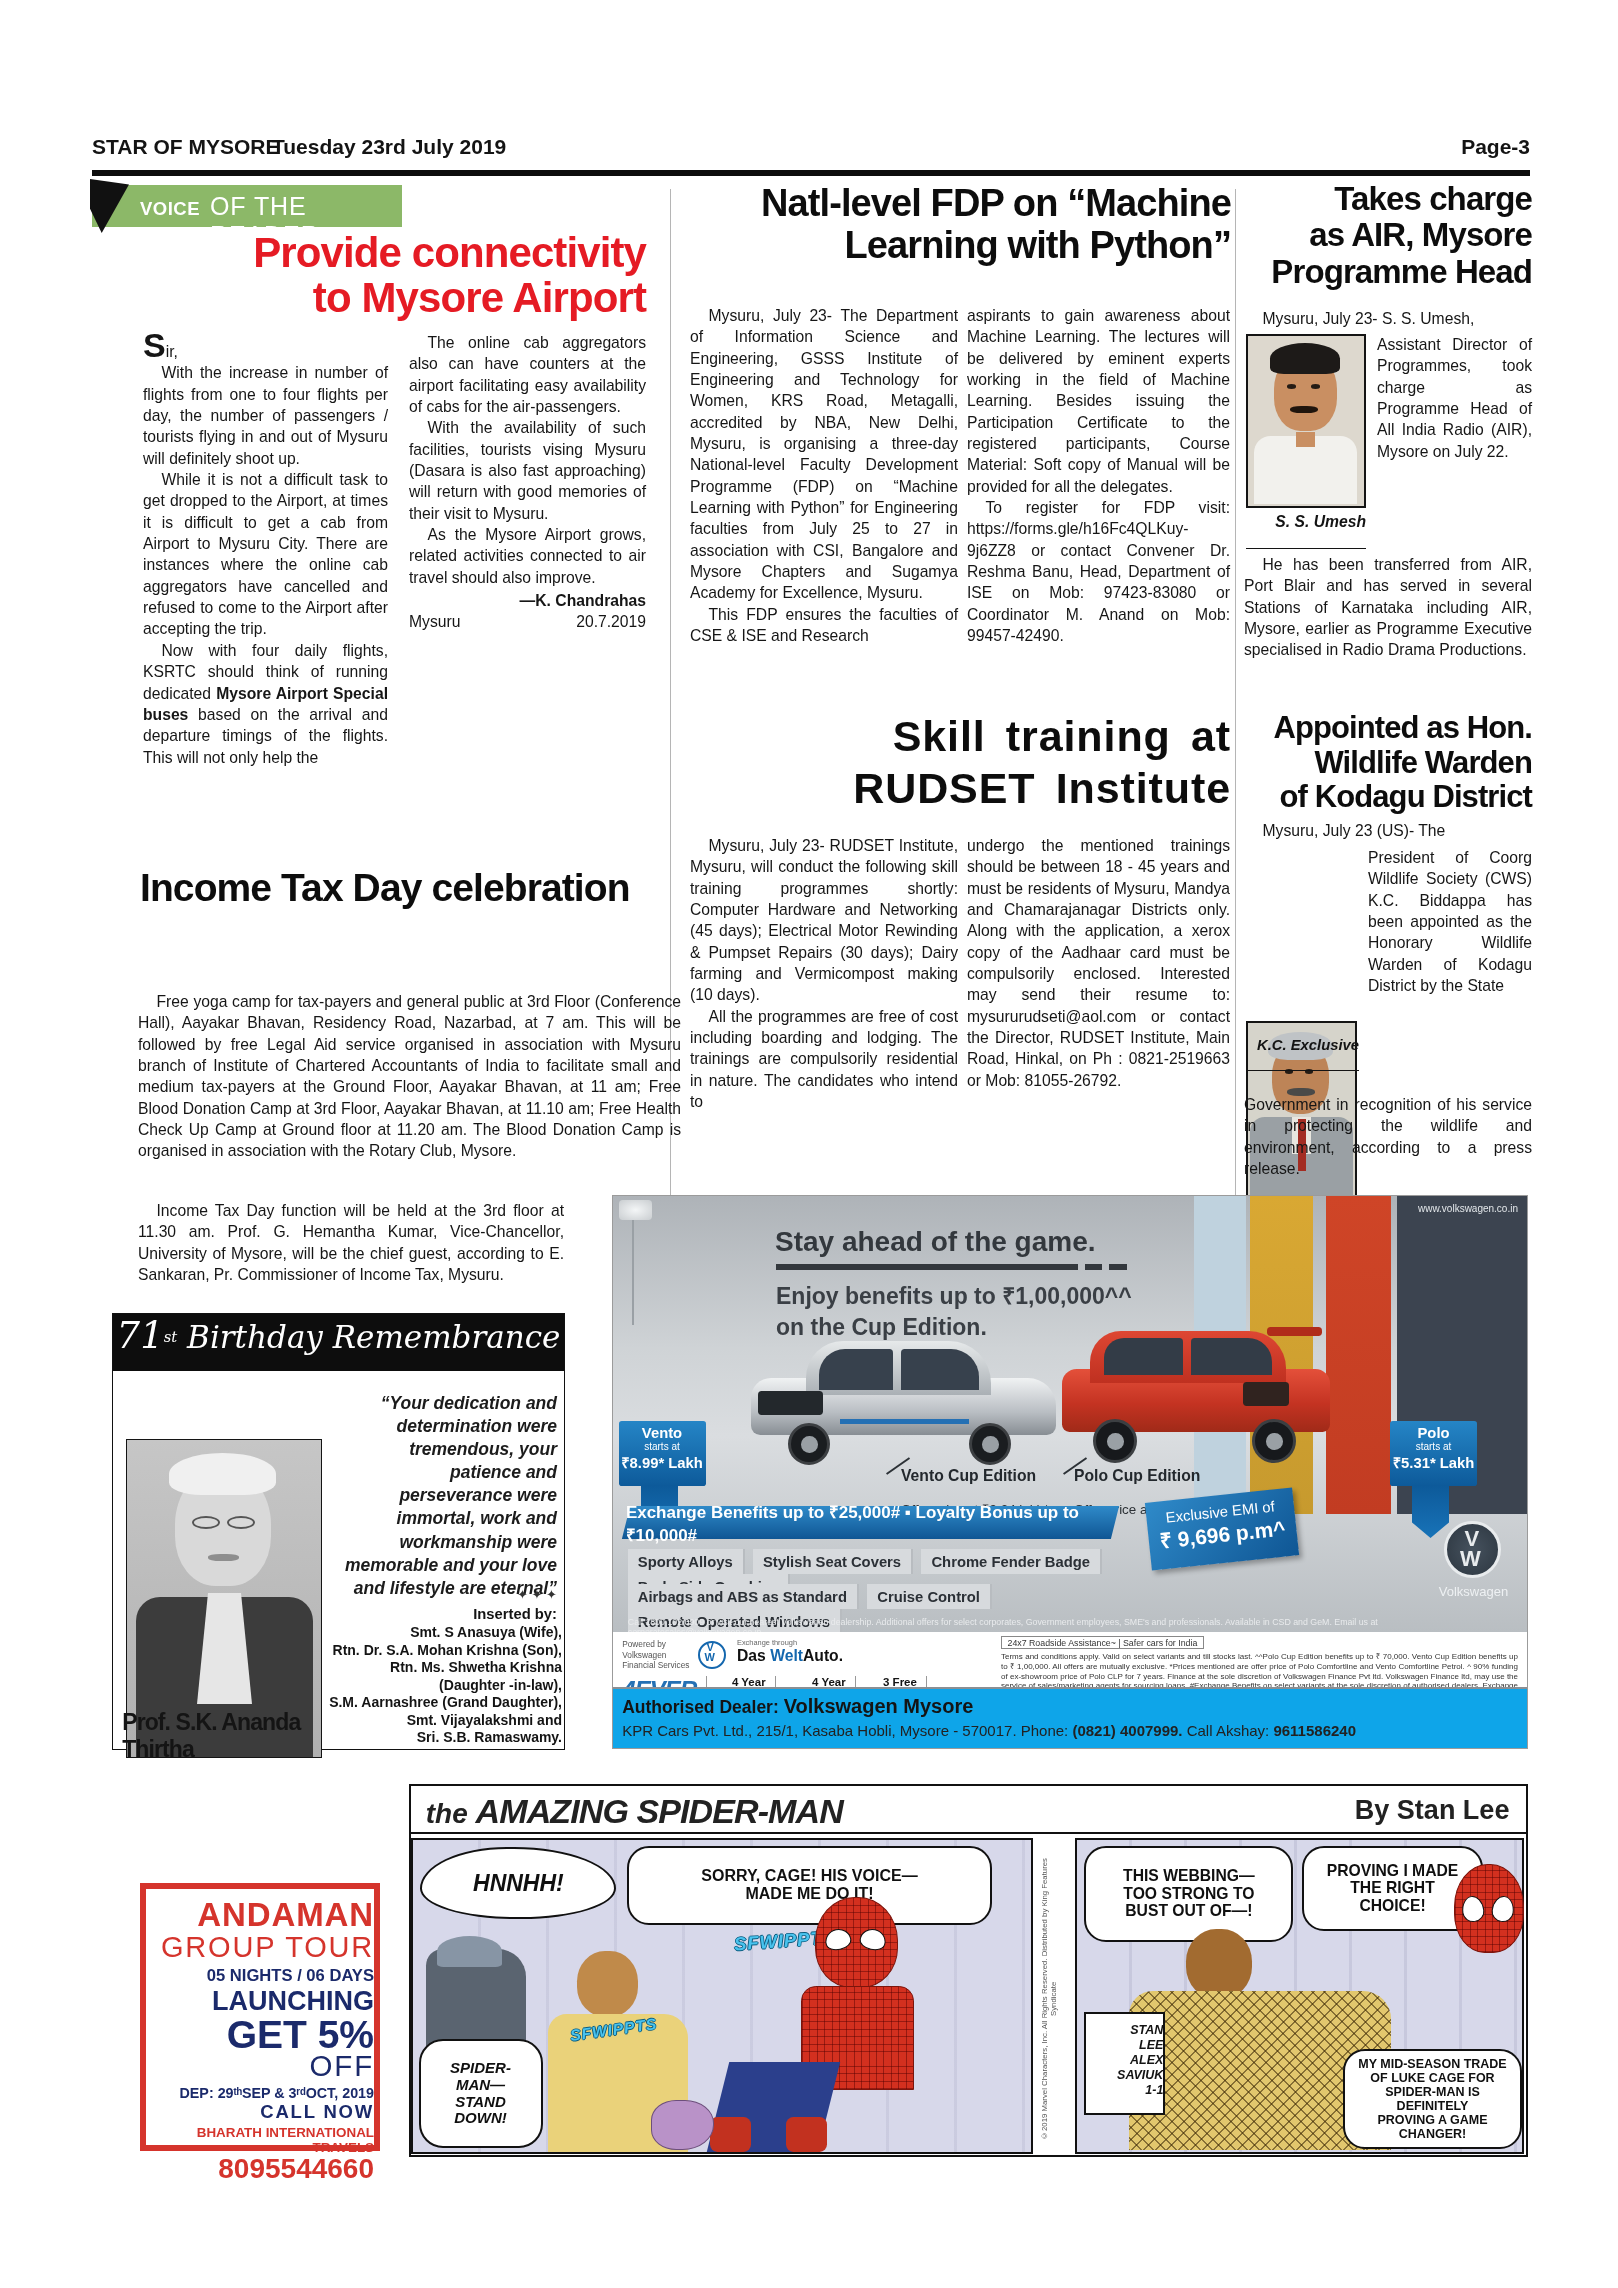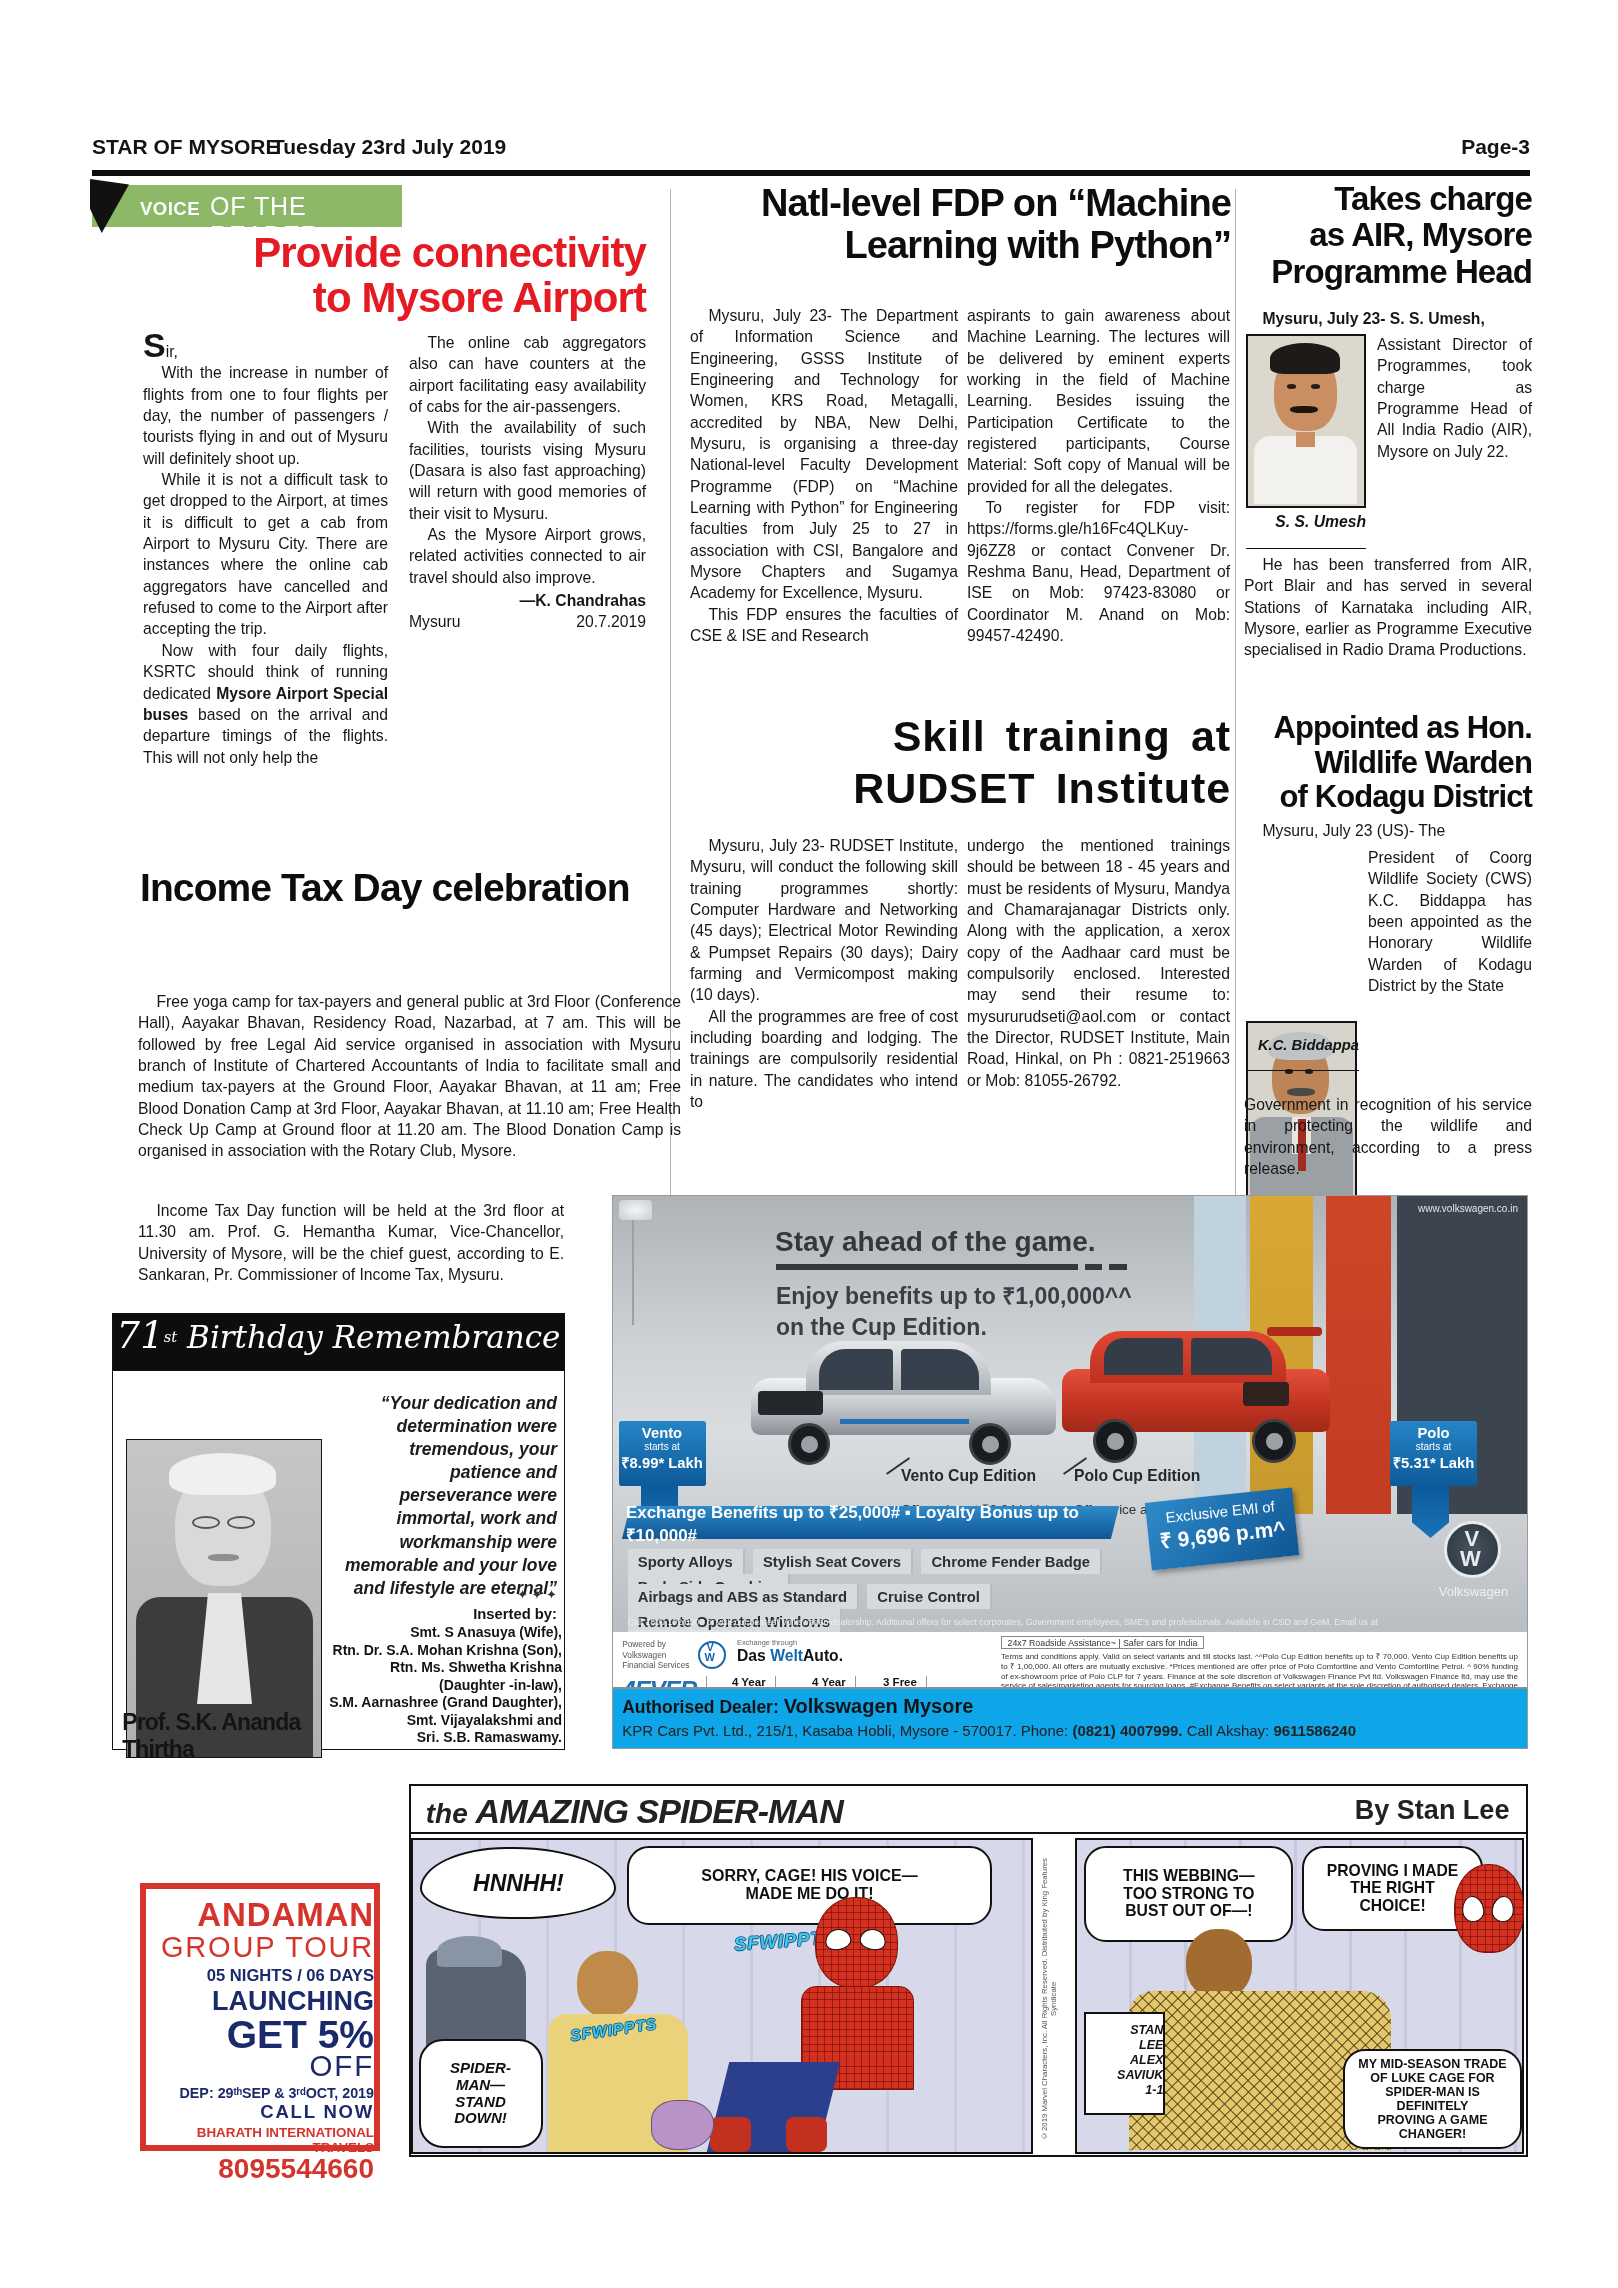--- a/index.html
+++ b/index.html
@@ -86,21 +86,21 @@
     <div class="ind">This FDP ensures the faculties of CSE &amp; ISE and Research</div>
   </div>
   <div class="abs bt" style="left:967px;top:305px;width:263px;">
     <div>aspirants to gain awareness about Machine Learning. The lectures will be delivered by eminent experts working in the field of Machine Learning. Besides issuing the Participation Certificate to the registered participants, Course Material: Soft copy of Manual will be provided for all the delegates.</div>
     <div class="ind">To register for FDP visit: https://forms.gle/h16Fc4QLKuy-9j6ZZ8 or contact Convener Dr. Reshma Banu, Head, Department of ISE on Mob: 97423-83080 or Coordinator M. Anand on Mob: 99457-42490.</div>
   </div>
 
   <div class="abs ctr pre hl" style="left:1244px;top:181px;width:288px;font-size:33px;line-height:1.1;">Takes charge
 as AIR, Mysore
 Programme Head</div>
-  <div class="abs bt ind" style="left:1244px;top:308px;width:288px;font-weight:bold;">Mysuru, July 23- S. S. Umesh,</div>
+  <div class="abs bt ind" style="left:1244px;top:308px;width:288px;">Mysuru, July 23- S. S. Umesh,</div>
   <div class="abs photo" style="left:1246px;top:334px;width:120px;height:174px;background:#ddd8ce;">
     <div style="position:absolute;left:26px;top:16.6px;width:63px;height:78px;background:#c98f62;border-radius:46% 46% 42% 42%;"></div>
     <div style="position:absolute;left:22px;top:7.4px;width:70px;height:31px;background:#1d1a18;border-radius:50% 50% 20% 20%;"></div>
     <div style="position:absolute;left:39px;top:48px;width:9.2px;height:4.6px;background:#241b14;border-radius:50%;"></div>
     <div style="position:absolute;left:63px;top:48px;width:9.2px;height:4.6px;background:#241b14;border-radius:50%;"></div>
     <div style="position:absolute;left:42px;top:70px;width:28px;height:7.4px;background:#20150d;border-radius:40%;"></div>
     <div style="position:absolute;left:5.5px;top:100px;width:103px;height:68px;background:#f2f1ed;border-radius:16.6px 16.6px 0 0;"></div>
     <div style="position:absolute;left:48px;top:96px;width:18.5px;height:14.8px;background:#c98f62;"></div>
   </div>
   <div class="abs cap ctr" style="left:1246px;top:513px;width:120px;">S. S. Umesh</div>
@@ -124,21 +124,21 @@
   <div class="abs photo" style="left:1246px;top:847px;width:111px;height:185px;background:#d6d4cb;">
     <div style="position:absolute;left:24px;top:18.5px;width:57px;height:72px;background:#bd8457;border-radius:46% 46% 44% 44%;"></div>
     <div style="position:absolute;left:20px;top:9.2px;width:65px;height:28px;background:#bfc3c6;border-radius:50% 50% 30% 30%;"></div>
     <div style="position:absolute;left:37px;top:46px;width:8.3px;height:4.6px;background:#241b14;border-radius:50%;"></div>
     <div style="position:absolute;left:57px;top:46px;width:8.3px;height:4.6px;background:#241b14;border-radius:50%;"></div>
     <div style="position:absolute;left:39px;top:65px;width:28px;height:8.3px;background:#4a4a48;border-radius:40%;"></div>
     <div style="position:absolute;left:1.8px;top:94px;width:103px;height:89px;background:#9aa0a4;border-radius:14.8px 14.8px 0 0;"></div>
     <div style="position:absolute;left:44px;top:94px;width:18.5px;height:37px;background:#e8e6df;"></div>
     <div style="position:absolute;left:50px;top:96px;width:8.3px;height:52px;background:#a32c22;"></div>
   </div>
-  <div class="abs cap ctr" style="left:1246px;top:1037px;width:113px;font-size:14.8px;">K.C. Biddappa</div>
+  <div class="abs cap ctr" style="left:1246px;top:1037px;width:113px;font-size:14.8px;">K.C. Exclusive</div>
   <div class="abs bt" style="left:1368px;top:847px;width:164px;">President of Coorg Wildlife Society (CWS) K.C. Biddappa has been appointed as the Honorary Wildlife Warden of Kodagu District by the State</div>
   <div class="abs bt" style="left:1244px;top:1094px;width:288px;">Government in recognition of his service in protecting the wildlife and environment, according to a press release.</div>
 
   <div class="abs hl" style="left:140px;top:866px;width:543px;font-size:39px;letter-spacing:-0.9px;">Income Tax Day celebration</div>
   <div class="abs bt ind" style="left:138px;top:991px;width:543px;">Free yoga camp for tax-payers and general public at 3rd Floor (Conference Hall), Aayakar Bhavan, Residency Road, Nazarbad, at 7 am.  This will be followed by free Legal Aid service organised in association with Mysuru branch of Institute of Chartered Accountants of India to facilitate small and  medium tax-payers at the Ground Floor, Aayakar Bhavan, at 11 am; Free Blood Donation Camp at 3rd Floor, Aayakar Bhavan, at 11.10 am; Free Health Check Up Camp at Ground floor at 11.20 am. The Blood Donation Camp is organised in association with the Rotary Club, Mysore.</div>
   <div class="abs bt ind" style="left:138px;top:1200px;width:426px;">Income Tax Day function will be held at the 3rd floor at 11.30 am. Prof. G. Hemantha Kumar, Vice-Chancellor, University of Mysore, will be the chief guest, according to E. Sankaran, Pr. Commissioner of Income Tax, Mysuru.</div>
 
   <div class="abs" style="left:612px;top:1195px;width:916px;height:554px;border:0.9px solid #9b9b9b;box-sizing:border-box;overflow:hidden;">
 
     <div class="abs" style="left:0;top:0;width:916px;height:436px;background:linear-gradient(180deg,#aeb3b8 0%,#cfd3d6 35%,#dadde0 55%,#b9bec2 100%);">

